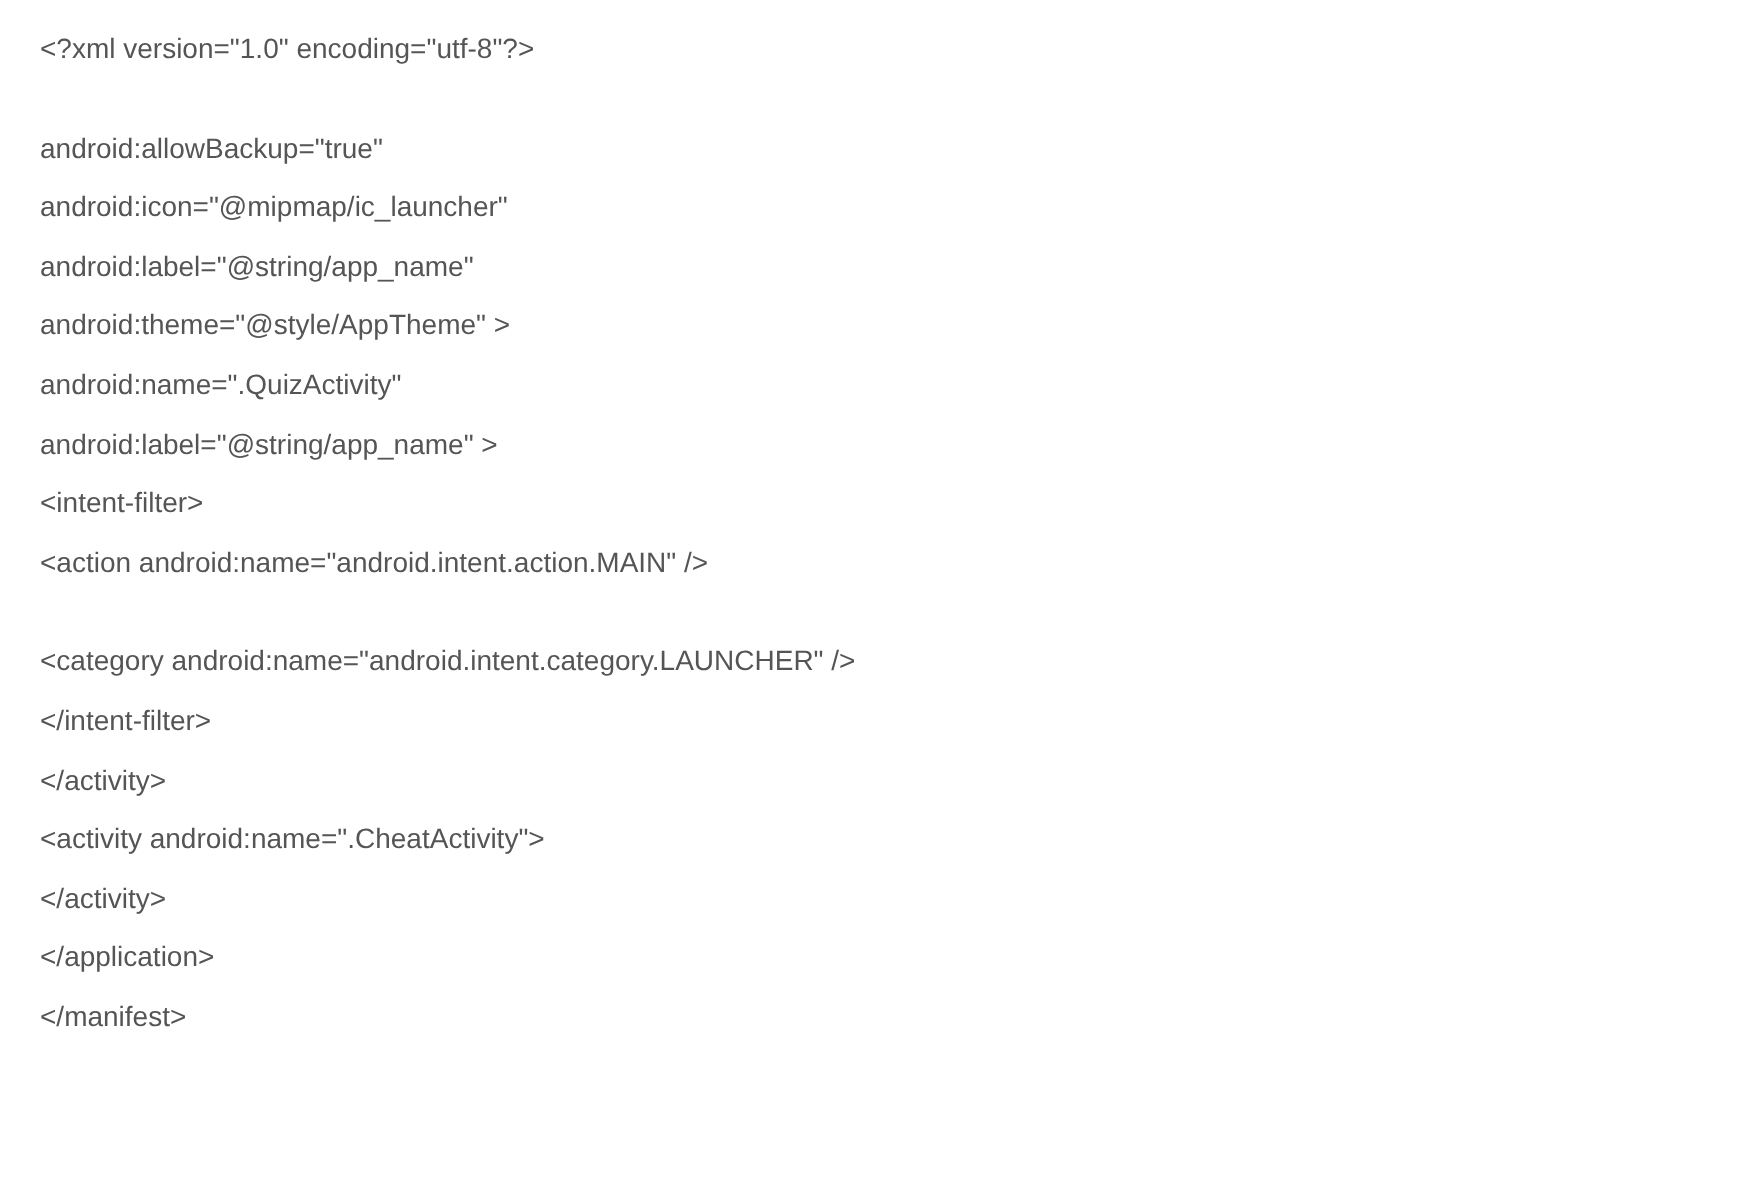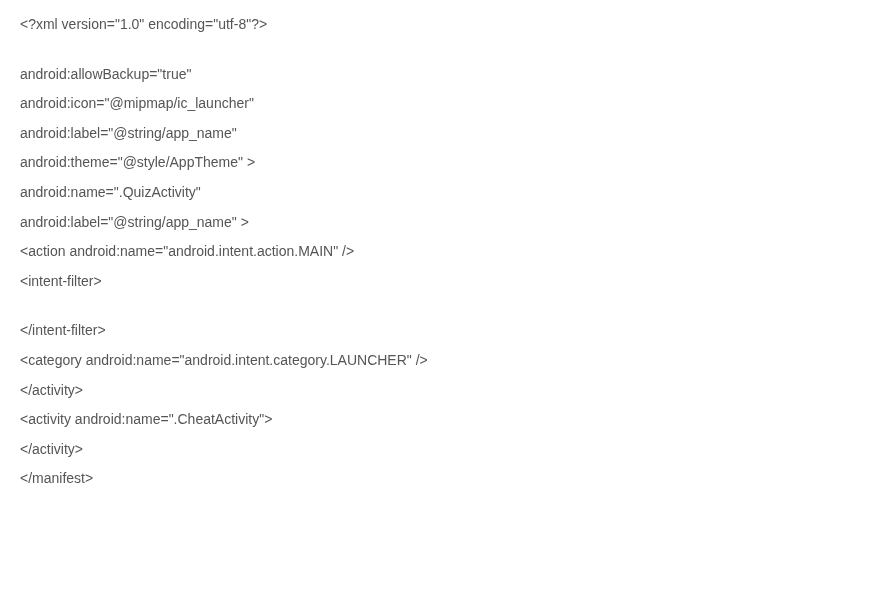--- a/index.html
+++ b/index.html
@@ -28,22 +28,23 @@
 
 <div>
   <div class="code-line">&lt;?xml version="1.0" encoding="utf-8"?&gt;</div>
   <div class="blank-line"></div>
   <div class="code-line">android:allowBackup="true"</div>
   <div class="code-line">android:icon="@mipmap/ic_launcher"</div>
   <div class="code-line">android:label="@string/app_name"</div>
   <div class="code-line">android:theme="@style/AppTheme" &gt;</div>
   <div class="code-line">android:name=".QuizActivity"</div>
   <div class="code-line">android:label="@string/app_name" &gt;</div>
+  <div class="code-line">&lt;intent-filter&gt;</div>
   <div class="code-line">&lt;action android:name="android.intent.action.MAIN" /&gt;</div>
-  <div class="code-line">&lt;intent-filter&gt;</div>
   <div class="blank-line"></div>
+  <div class="code-line">&lt;category android:name="android.intent.category.LAUNCHER" /&gt;</div>
   <div class="code-line">&lt;/intent-filter&gt;</div>
-  <div class="code-line">&lt;category android:name="android.intent.category.LAUNCHER" /&gt;</div>
   <div class="code-line">&lt;/activity&gt;</div>
   <div class="code-line">&lt;activity android:name=".CheatActivity"&gt;</div>
   <div class="code-line">&lt;/activity&gt;</div>
+  <div class="code-line">&lt;/application&gt;</div>
   <div class="code-line">&lt;/manifest&gt;</div>
 </div>
 
 </body></html>

